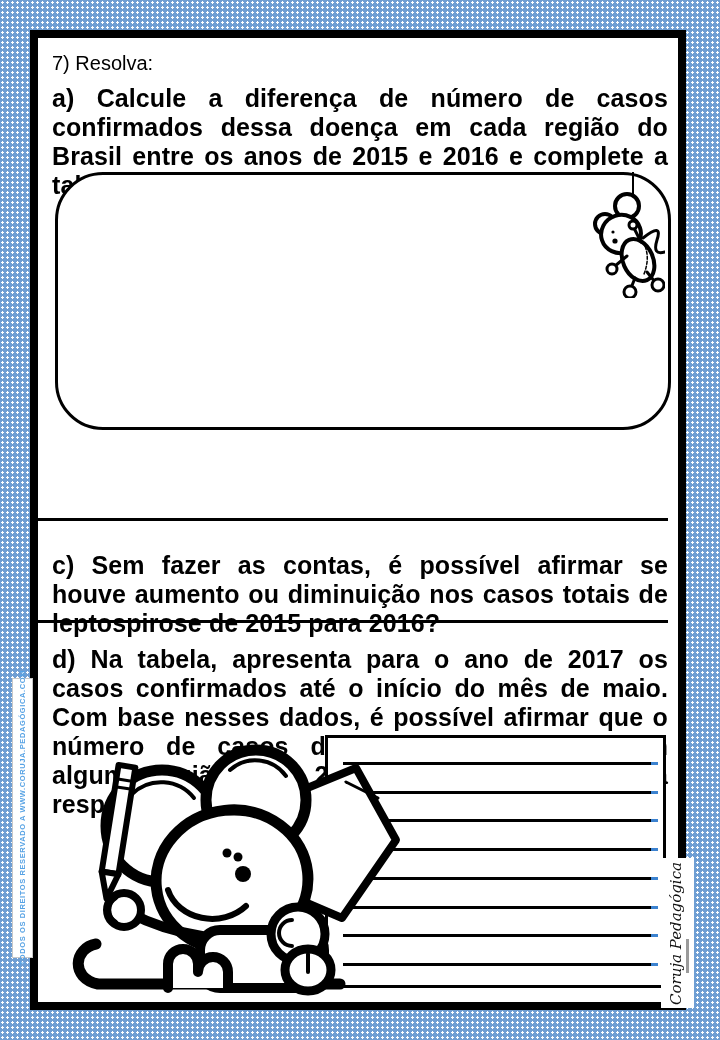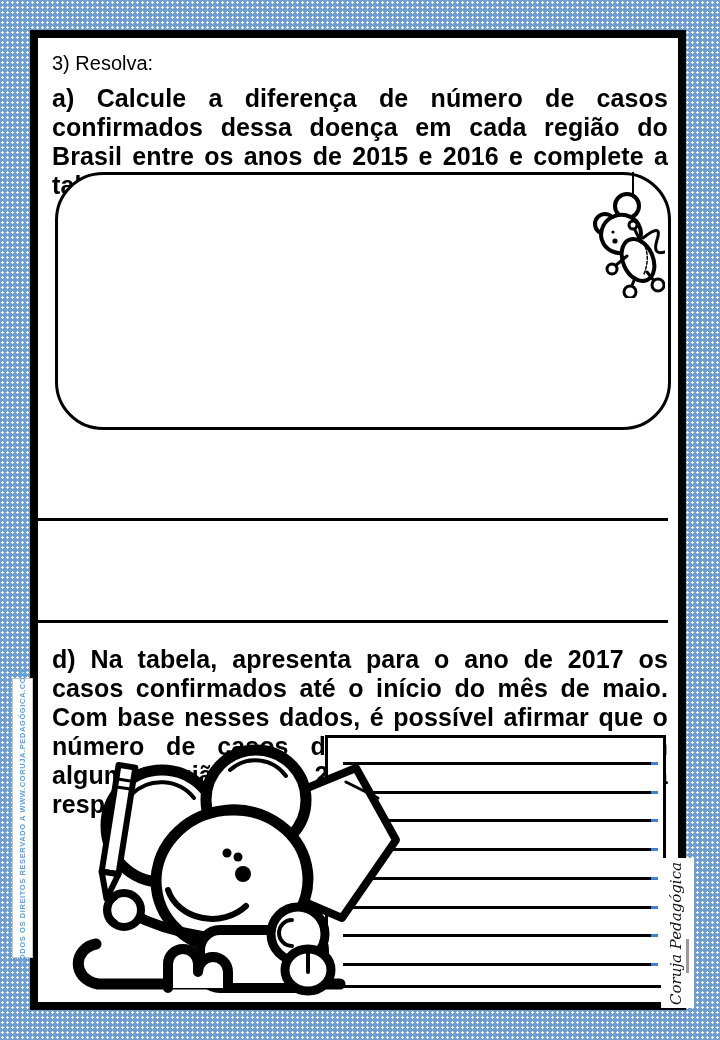--- a/index.html
+++ b/index.html
@@ -112,21 +112,21 @@
   }
   svg .ink{stroke:#000;stroke-linecap:round;stroke-linejoin:round;}
 </style>
 </head>
 <body>
 
 <div class="canvas" style="--blue: #6f9ed3; --copyright: #56a2e4; --ink: #000000; --paper: #ffffff;">
 
   <div class="page">
 
-    <div class="title">3) Resolva:</div>
+    <div class="title">7) Resolva:</div>
 
     <div class="para" style="left:14px;top:46px;width:616px;">a) Calcule a diferença de número de casos confirmados dessa doença em cada região do Brasil entre os anos de 2015 e 2016 e complete a tabela da página anterior.</div>
 
     <div class="work-box"></div>
 
     <svg class="hanging-mouse" viewBox="0 0 80 126" aria-hidden="true">
       <line class="ink" x1="48" y1="0" x2="48" y2="54" stroke-width="2"></line>
       <path class="ink" d="M58,66 q20,-16 14,2 q-5,16 8,12" fill="none" stroke-width="3"></path>
       <circle class="ink" cx="20" cy="52" r="10" fill="#fff" stroke-width="4"></circle>
       <circle class="ink" cx="42" cy="34" r="12" fill="#fff" stroke-width="4"></circle>
@@ -141,20 +141,21 @@
       <circle class="ink" cx="27" cy="97" r="5" fill="#fff" stroke-width="3"></circle>
       <path class="ink" d="M62,100 L70,110" stroke-width="3" fill="none"></path>
       <circle class="ink" cx="73" cy="113" r="6" fill="#fff" stroke-width="3"></circle>
       <path class="ink" d="M50,106 L46,116" stroke-width="3" fill="none"></path>
       <circle class="ink" cx="45" cy="120" r="6" fill="#fff" stroke-width="3"></circle>
     </svg>
 
 
     <div class="answer-line" style="top:480px;"></div>
 
+    <div class="para" style="left:14px;top:513px;width:616px;">c) Sem fazer as contas, é possível afirmar se houve aumento ou diminuição nos casos totais de leptospirose de 2015 para 2016?</div>
 
     <div class="answer-line" style="top:582px;"></div>
 
     <div class="para" style="left:14px;top:607px;width:616px;">d) Na tabela, apresenta para o ano de 2017 os casos confirmados até o início do mês de maio. Com base nesses dados, é possível afirmar que o número de casos diminuiu ou aumentou em alguma região entre 2016 e 2017? Justifique sua resposta.</div>
 
     <div class="ruled-box">
       <div style="position:absolute;inset:0;">
           <div class="ruled-line" style="top: 24px;"></div>
           <div class="ruled-line" style="top: 52.7px;"></div>
           <div class="ruled-line" style="top: 81.4px;"></div>

